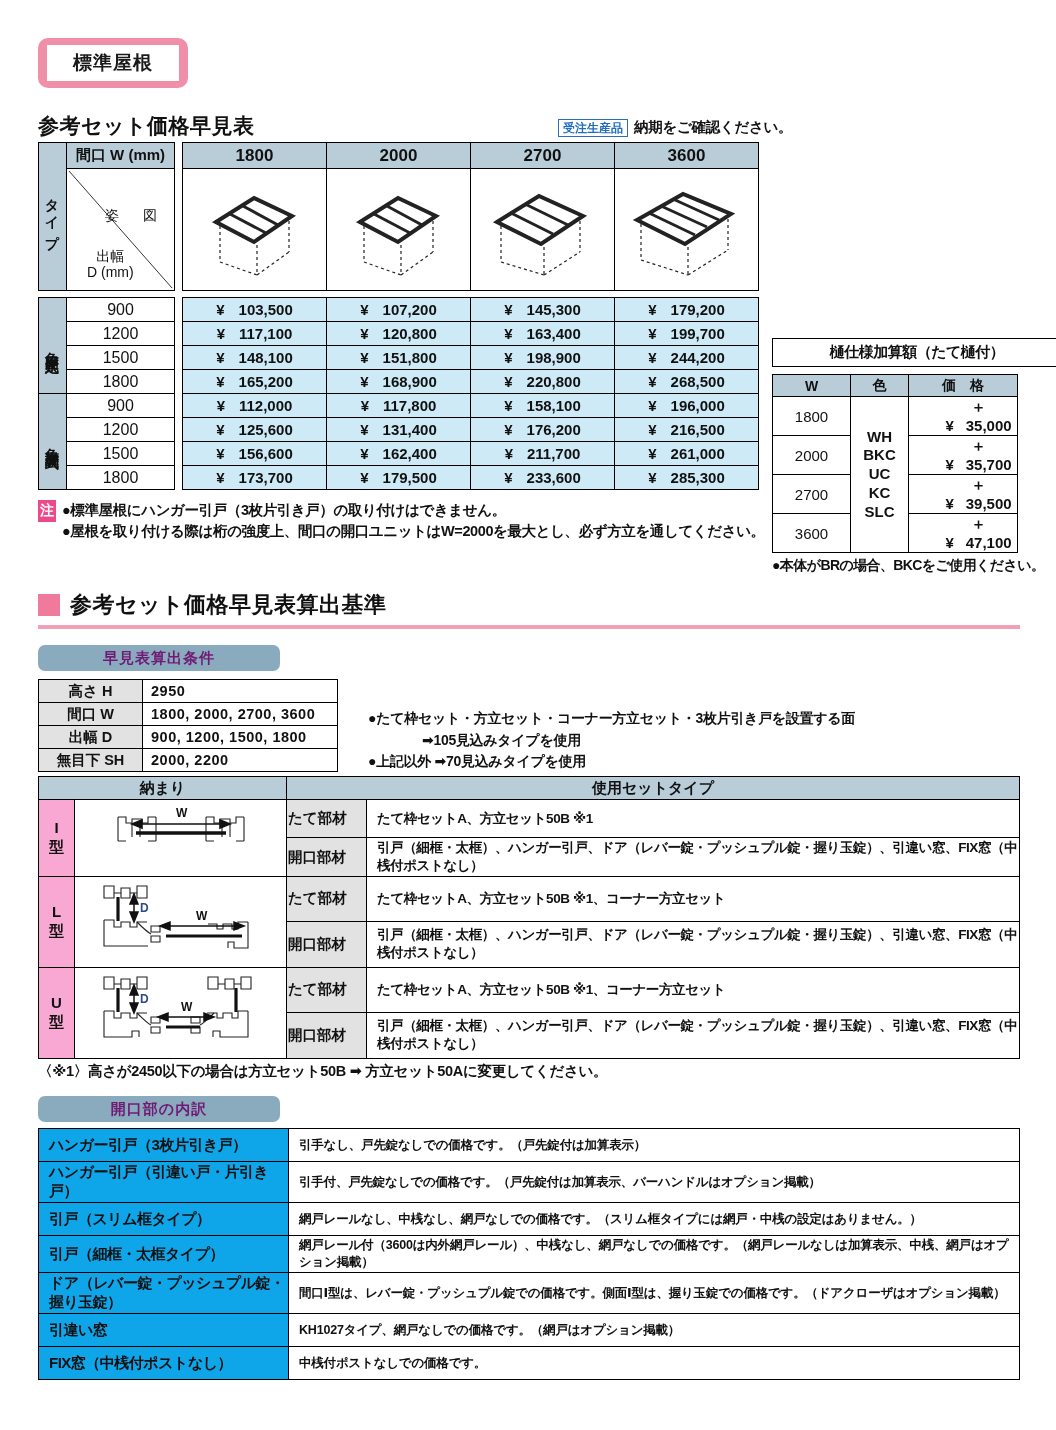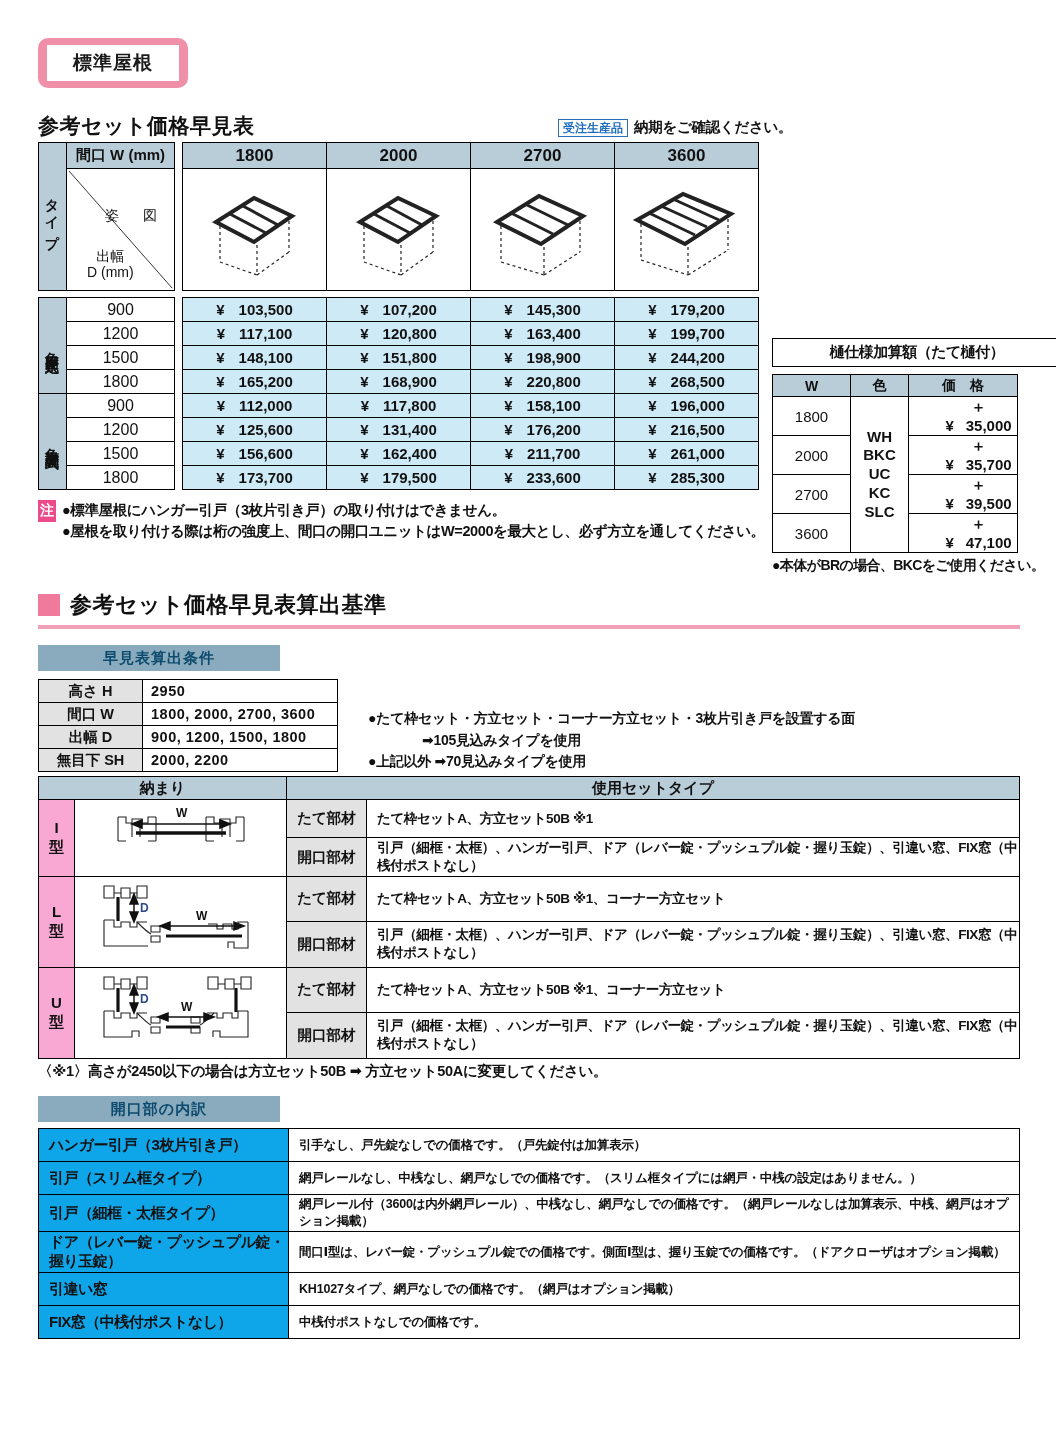--- a/index.html
+++ b/index.html
@@ -96,22 +96,22 @@
 
   
   .sec2 { position:absolute; left:38px; top:590px; width:982px; }
   .sec2-row { display:flex; align-items:center; }
   .sec2-sq { width:22px; height:22px; background:#ef7a9b; margin-right:10px; }
   .sec2-title { font-size:22px; font-weight:bold; letter-spacing:0.5px; }
   .sec2-rule { height:4px; background:#f2a0b8; margin-top:5px; }
 
   
   .cap-bar {
-    background:#8aabbd; color:#0c4a6e; font-size:15px; font-weight:bold;
-    width:242px; height:26px; line-height:26px; text-align:center; letter-spacing:1px;
+    background:#8aabbd; color:#701a75; font-size:15px; font-weight:bold;
+    width:242px; height:26px; line-height:26px; text-align:center; letter-spacing:1px;border-radius:7px;
   }
 
   
   .cond-wrap { position:absolute; left:38px; top:645px; }
   table.cond { border-collapse:collapse; margin-top:8px; width:300px; }
   table.cond td { border:1px solid #000; height:23px; font-size:14.5px; }
   .cond-l { background:#e2e2e2; width:104px; text-align:center; font-weight:bold; }
   .cond-r { padding-left:8px; font-weight:bold; letter-spacing:0.5px; }
 
   .cond-bullets { position:absolute; left:368px; top:708px; font-size:14px;
@@ -119,21 +119,21 @@
   .cond-bullets .ind { padding-left:54px; }
 
   
   .nag-wrap { position:absolute; left:38px; top:776px; }
   table.nag { border-collapse:collapse; width:982px; }
   table.nag td, table.nag th { border:1px solid #000; }
   table.nag th { background:#b9cdd9; font-size:15px; font-weight:bold; height:23px; }
   .nag-type { width:36px; background:#f9a8d4; text-align:center; font-size:15px;
               font-weight:bold; }
   .nag-fig { width:212px; background:#fff; text-align:center; vertical-align:middle; }
-  .nag-k { width:80px; background:#e2e2e2; text-align:center; font-size:14.5px;
+  .nag-k { width:80px; background:#e2e2e2; font-size:14.5px;
            font-weight:bold; height:38px; }
   .nag-v { padding-left:10px; font-size:13.5px; font-weight:bold; letter-spacing:-0.4px; }
 
   .note1 { position:absolute; left:38px; top:1062px; font-size:14.5px; font-weight:bold;
            letter-spacing:-0.3px; }
 
   
   .open-cap { position:absolute; left:38px; top:1096px; }
   .open-wrap { position:absolute; left:38px; top:1128px; }
   table.open { border-collapse:collapse; width:982px; }
@@ -533,20 +533,24 @@
 </div>
 
 <div class="open-wrap">
   <table class="open">
     <tbody>
         <tr>
       <td class="op-l">ハンガー引戸（3枚片引き戸）</td>
       <td class="op-r">引手なし、戸先錠なしでの価格です。（戸先錠付は加算表示）</td>
     </tr>
     <tr>
+      <td class="op-l">ハンガー引戸（引違い戸・片引き戸）</td>
+      <td class="op-r">引手付、戸先錠なしでの価格です。（戸先錠付は加算表示、バーハンドルはオプション掲載）</td>
+    </tr>
+    <tr>
       <td class="op-l">引戸（スリム框タイプ）</td>
       <td class="op-r">網戸レールなし、中桟なし、網戸なしでの価格です。（スリム框タイプには網戸・中桟の設定はありません。）</td>
     </tr>
     <tr>
       <td class="op-l">引戸（細框・太框タイプ）</td>
       <td class="op-r">網戸レール付（3600は内外網戸レール）、中桟なし、網戸なしでの価格です。（網戸レールなしは加算表示、中桟、網戸はオプション掲載）</td>
     </tr>
     <tr>
       <td class="op-l">ドア（レバー錠・プッシュプル錠・握り玉錠）</td>
       <td class="op-r">間口Ⅰ型は、レバー錠・プッシュプル錠での価格です。側面Ⅰ型は、握り玉錠での価格です。（ドアクローザはオプション掲載）</td>

